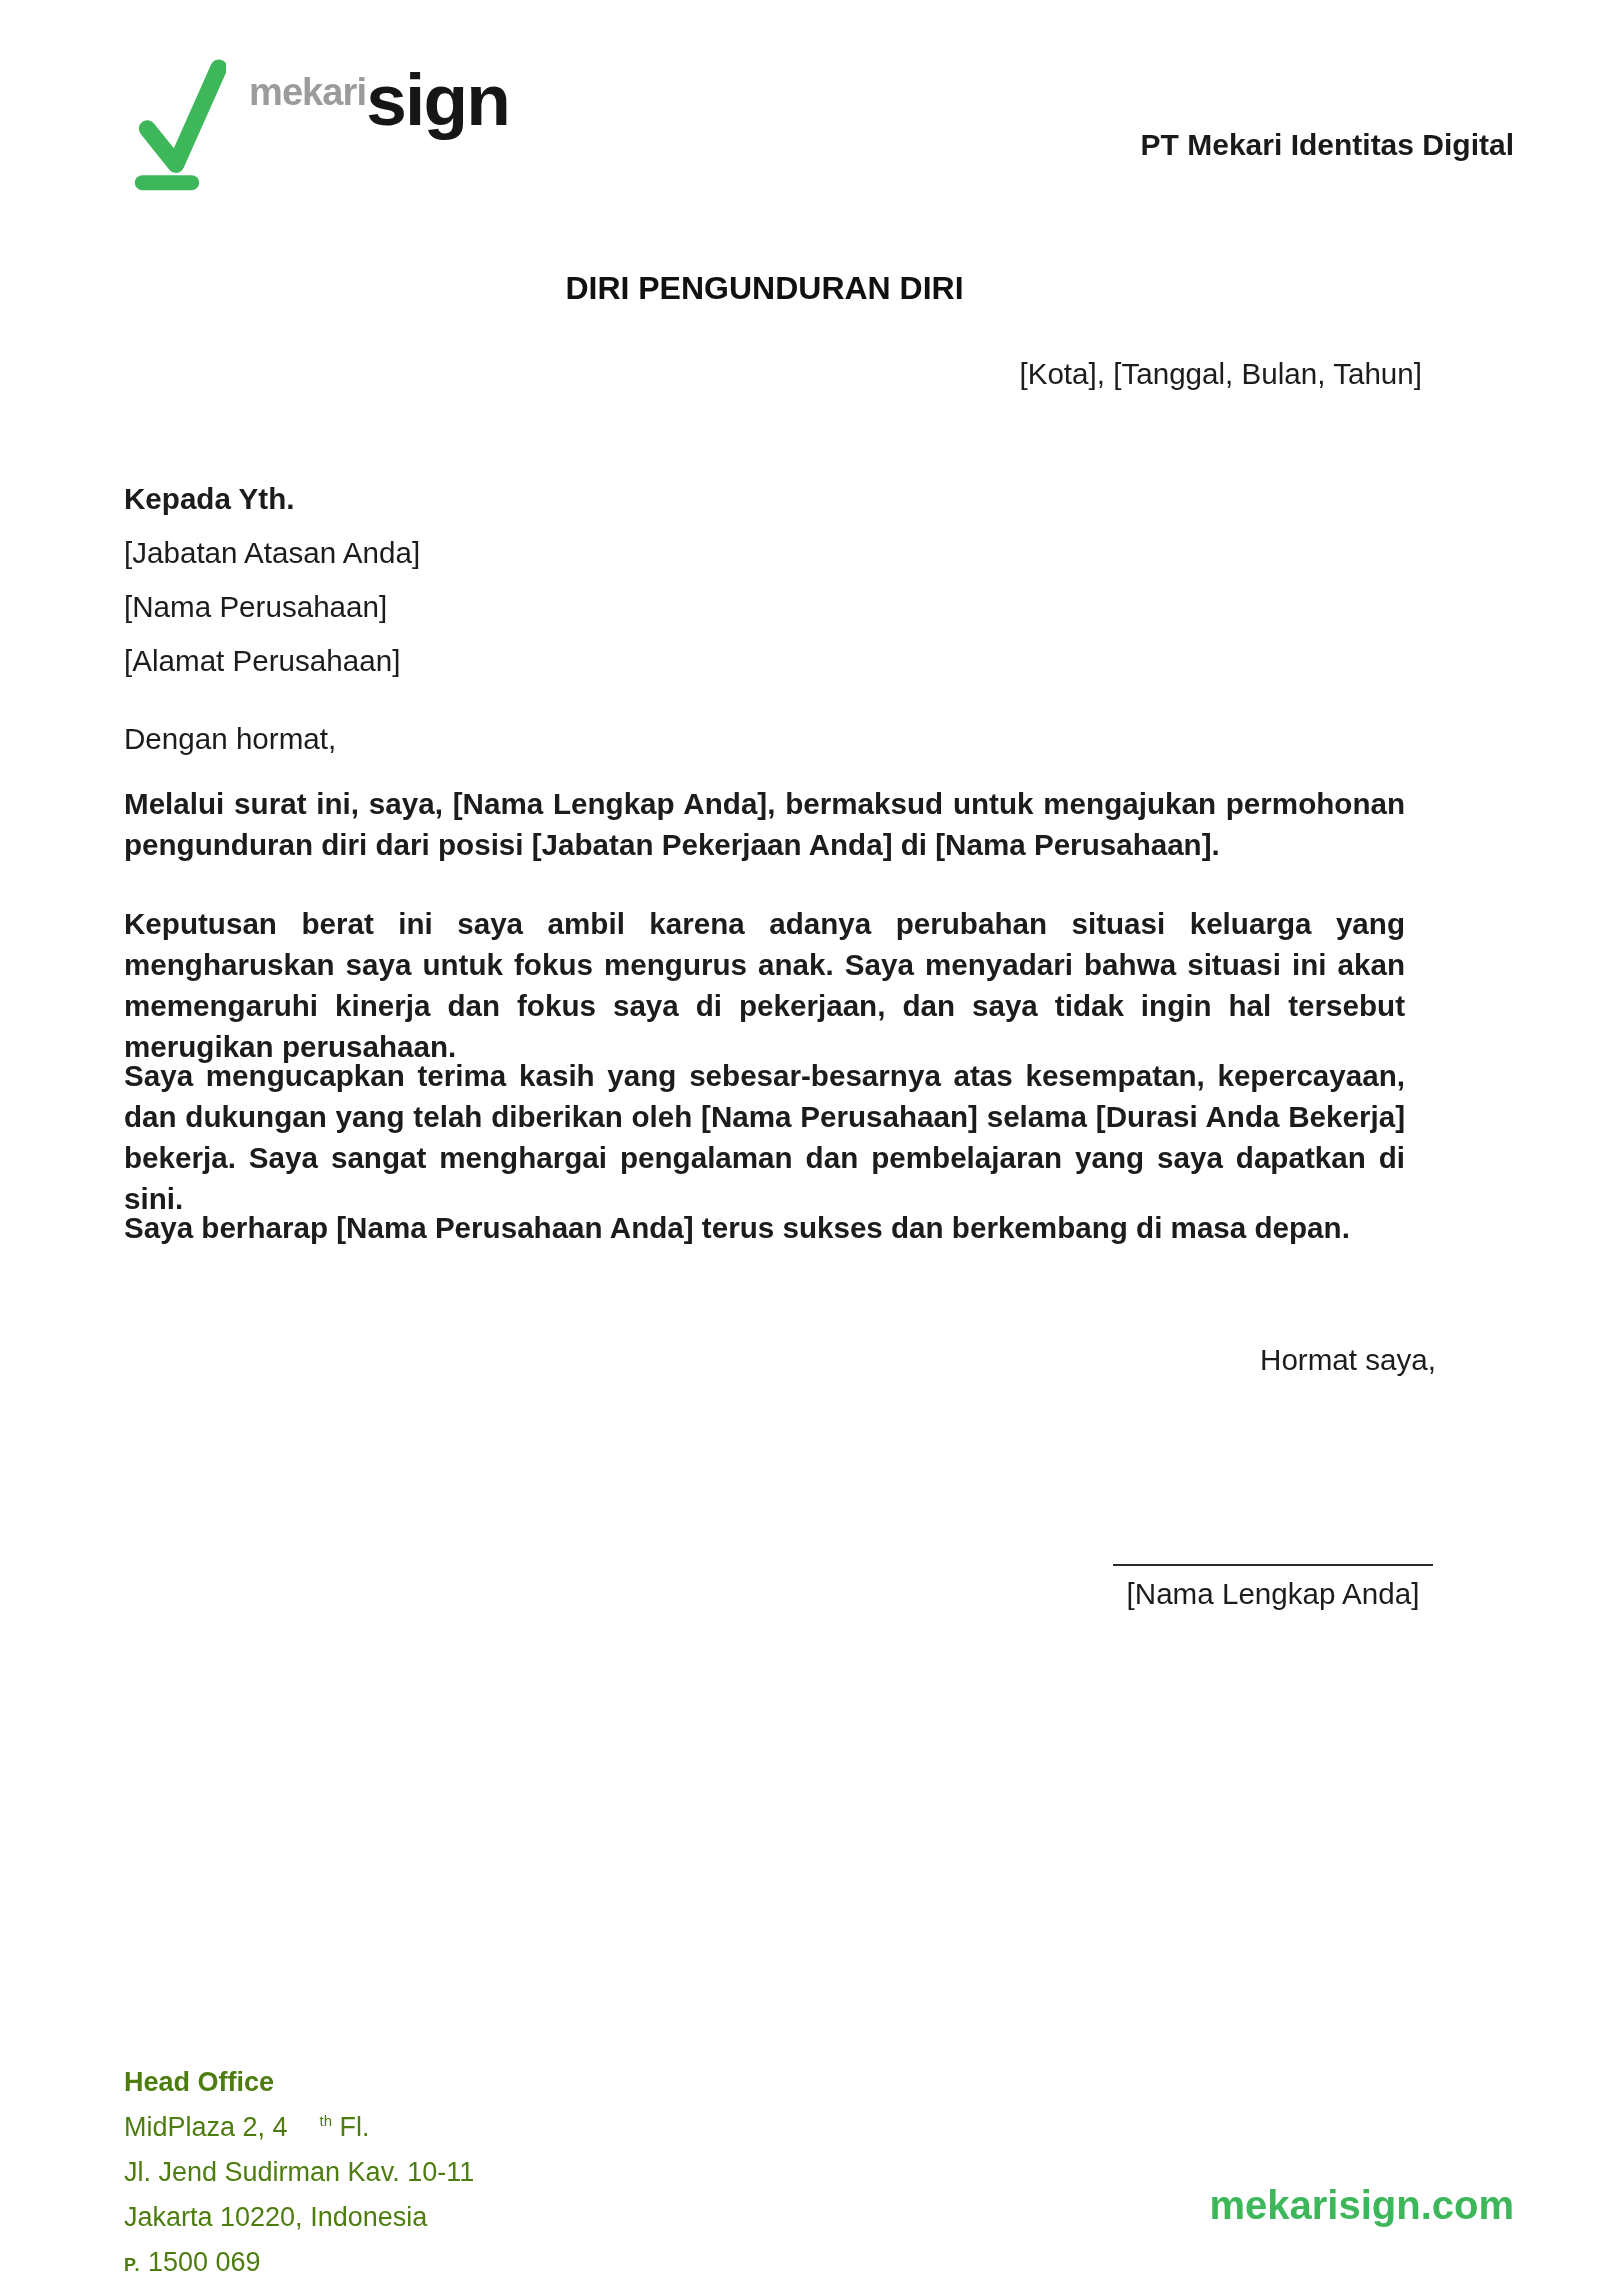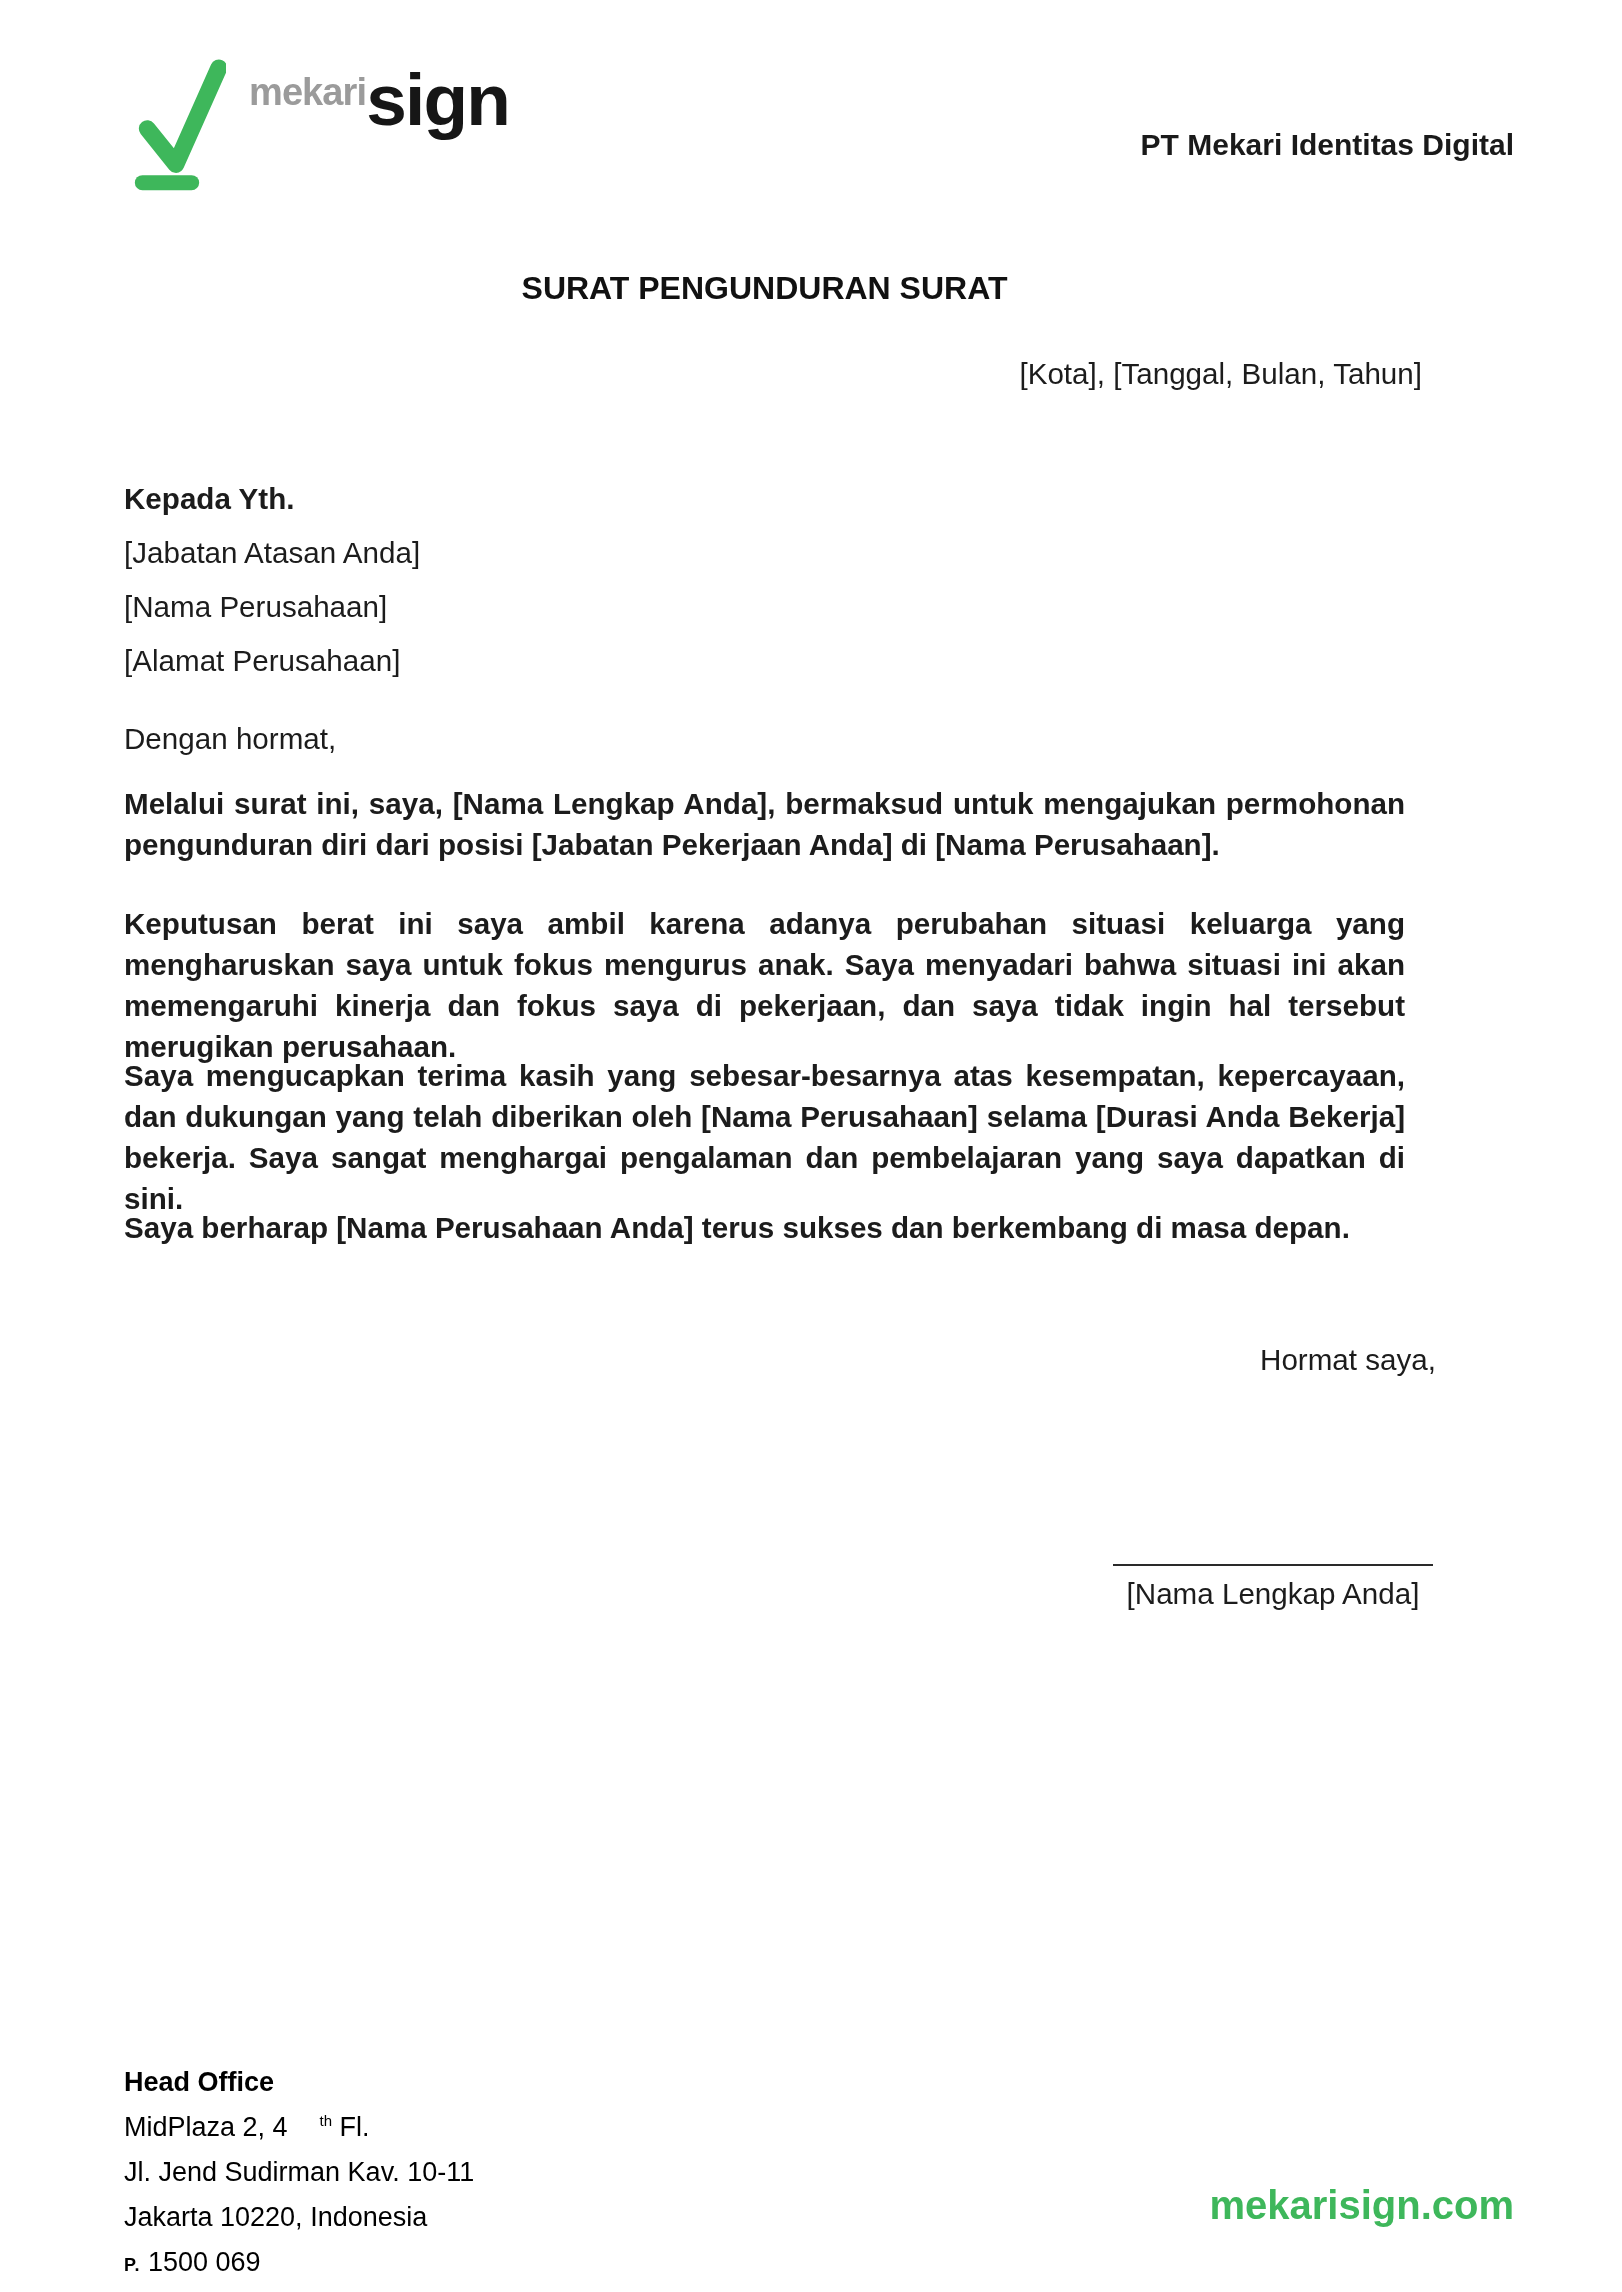--- a/index.html
+++ b/index.html
@@ -24,21 +24,21 @@
   .para{position:absolute;left:0;width:1281px;margin:0;font-size:29.6px;line-height:41px;text-align:justify;font-weight:bold;}
   .para.p0{top:783px;}
   .para.p1{top:903px;}
   .para.p2{top:1055px;}
   .para.p3{top:1207px;text-align:left;}
   .closing-label{position:absolute;right:187px;top:1343px;font-size:29.6px;}
   .signature{position:absolute;right:190px;top:1564px;width:320px;border-top:2.7px solid #2a2a2a;text-align:center;}
   .signature .sig-name{display:block;margin-top:10.7px;font-size:29.6px;}
 
   
-  .footer-office{position:absolute;left:124px;top:2060px;font-size:27px;line-height:45px;color:#000000;}
+  .footer-office{position:absolute;left:124px;top:2060px;font-size:27px;line-height:45px;color:#4d7c0f;}
   .footer-office .office-title{font-weight:700;}
   .footer-office sup.fl-sup{font-size:15px;vertical-align:super;line-height:0;padding-left:32px;}
   .phone-label{font-size:18px;font-weight:700;letter-spacing:0.9px;}
   .website{position:absolute;right:109px;top:2183px;font-size:40px;font-weight:700;color:var(--brand-green);text-decoration:none;}
 </style>
 </head>
 <body>
 
 <div class="page">
 
@@ -47,21 +47,21 @@
       <polyline points="16,78 48,118 96,10" fill="none" stroke="#3EB75B" stroke-width="19" stroke-linecap="round" stroke-linejoin="round"></polyline>
       <rect x="2" y="130" width="72" height="17" rx="8.5" fill="#3EB75B"></rect>
     </svg>
     <div class="brand-col">
       <span class="brand-mekari">mekari</span>
       <span class="brand-sign">sign</span>
     </div>
   </div>
   <div class="company-name">PT Mekari Identitas Digital</div>
 
-  <div class="letter-title">SURAT PENGUNDURAN SURAT</div>
+  <div class="letter-title">DIRI PENGUNDURAN DIRI</div>
   <div class="date-line">[Kota], [Tanggal, Bulan, Tahun]</div>
 
   <div class="recipient">
     <div class="salutation">Kepada Yth.</div>
     <div>[Jabatan Atasan Anda]</div>
     <div>[Nama Perusahaan]</div>
     <div>[Alamat Perusahaan]</div>
   </div>
 
   <div class="greeting">Dengan hormat,</div>

